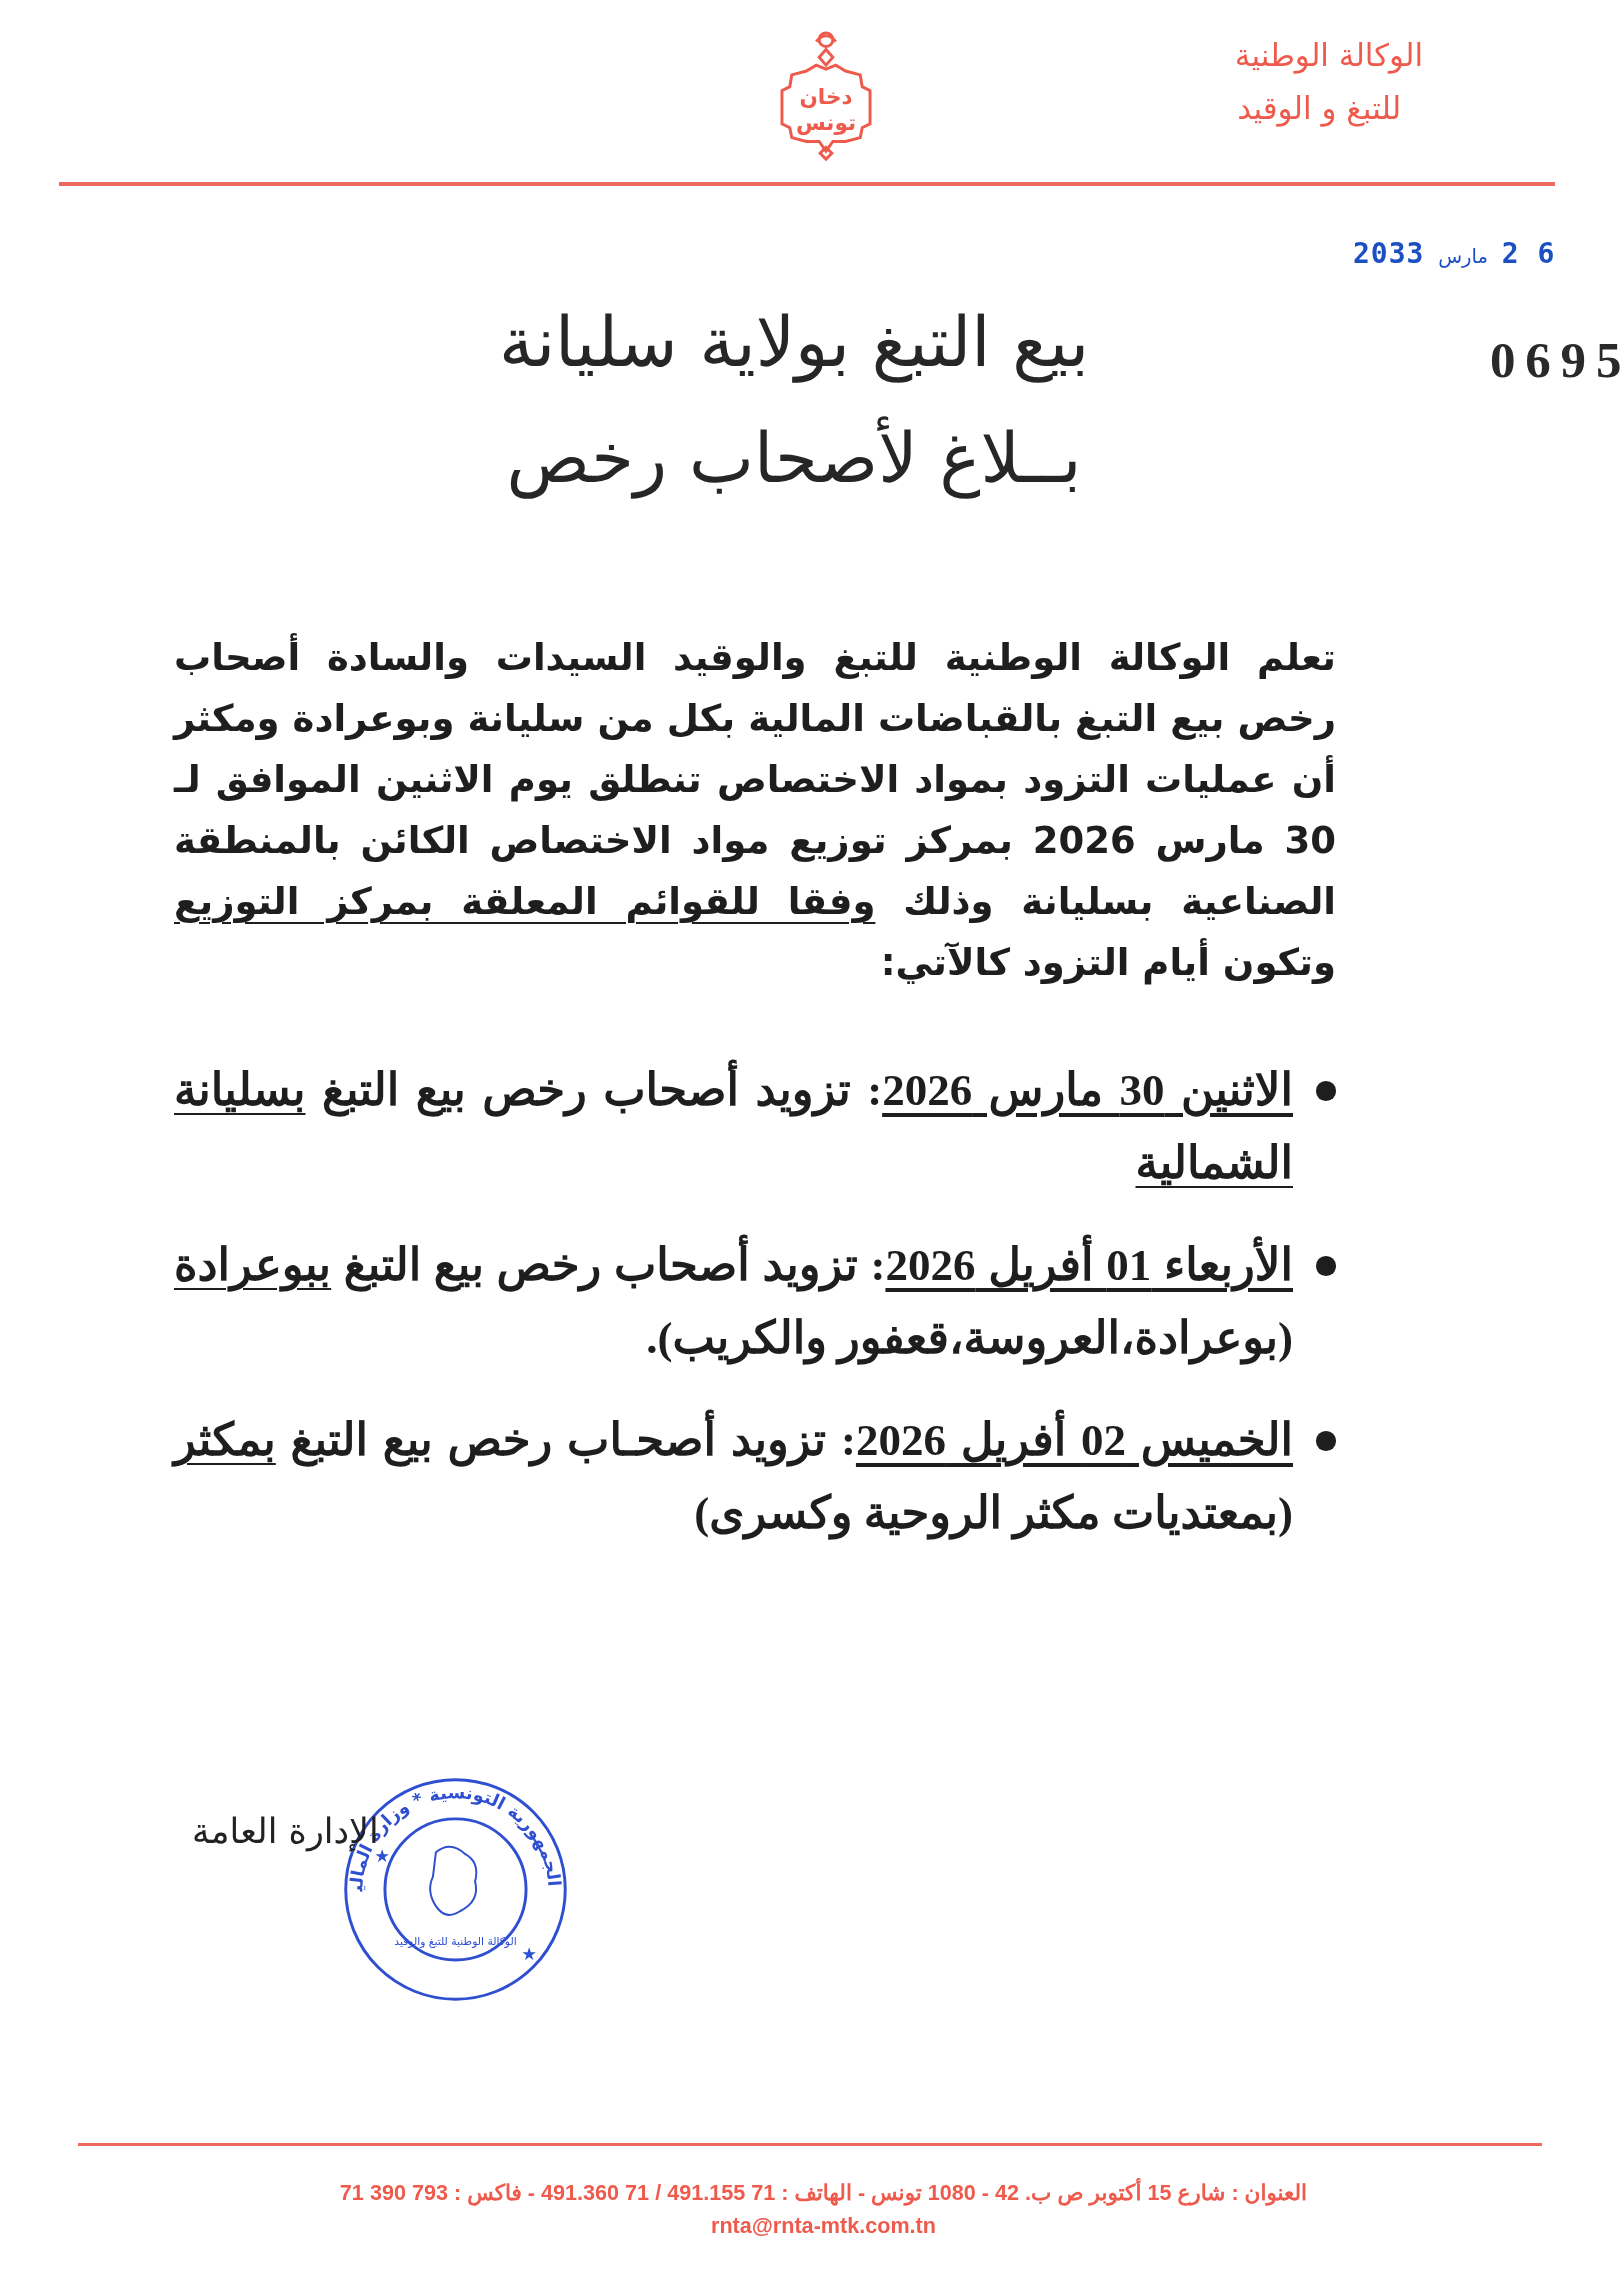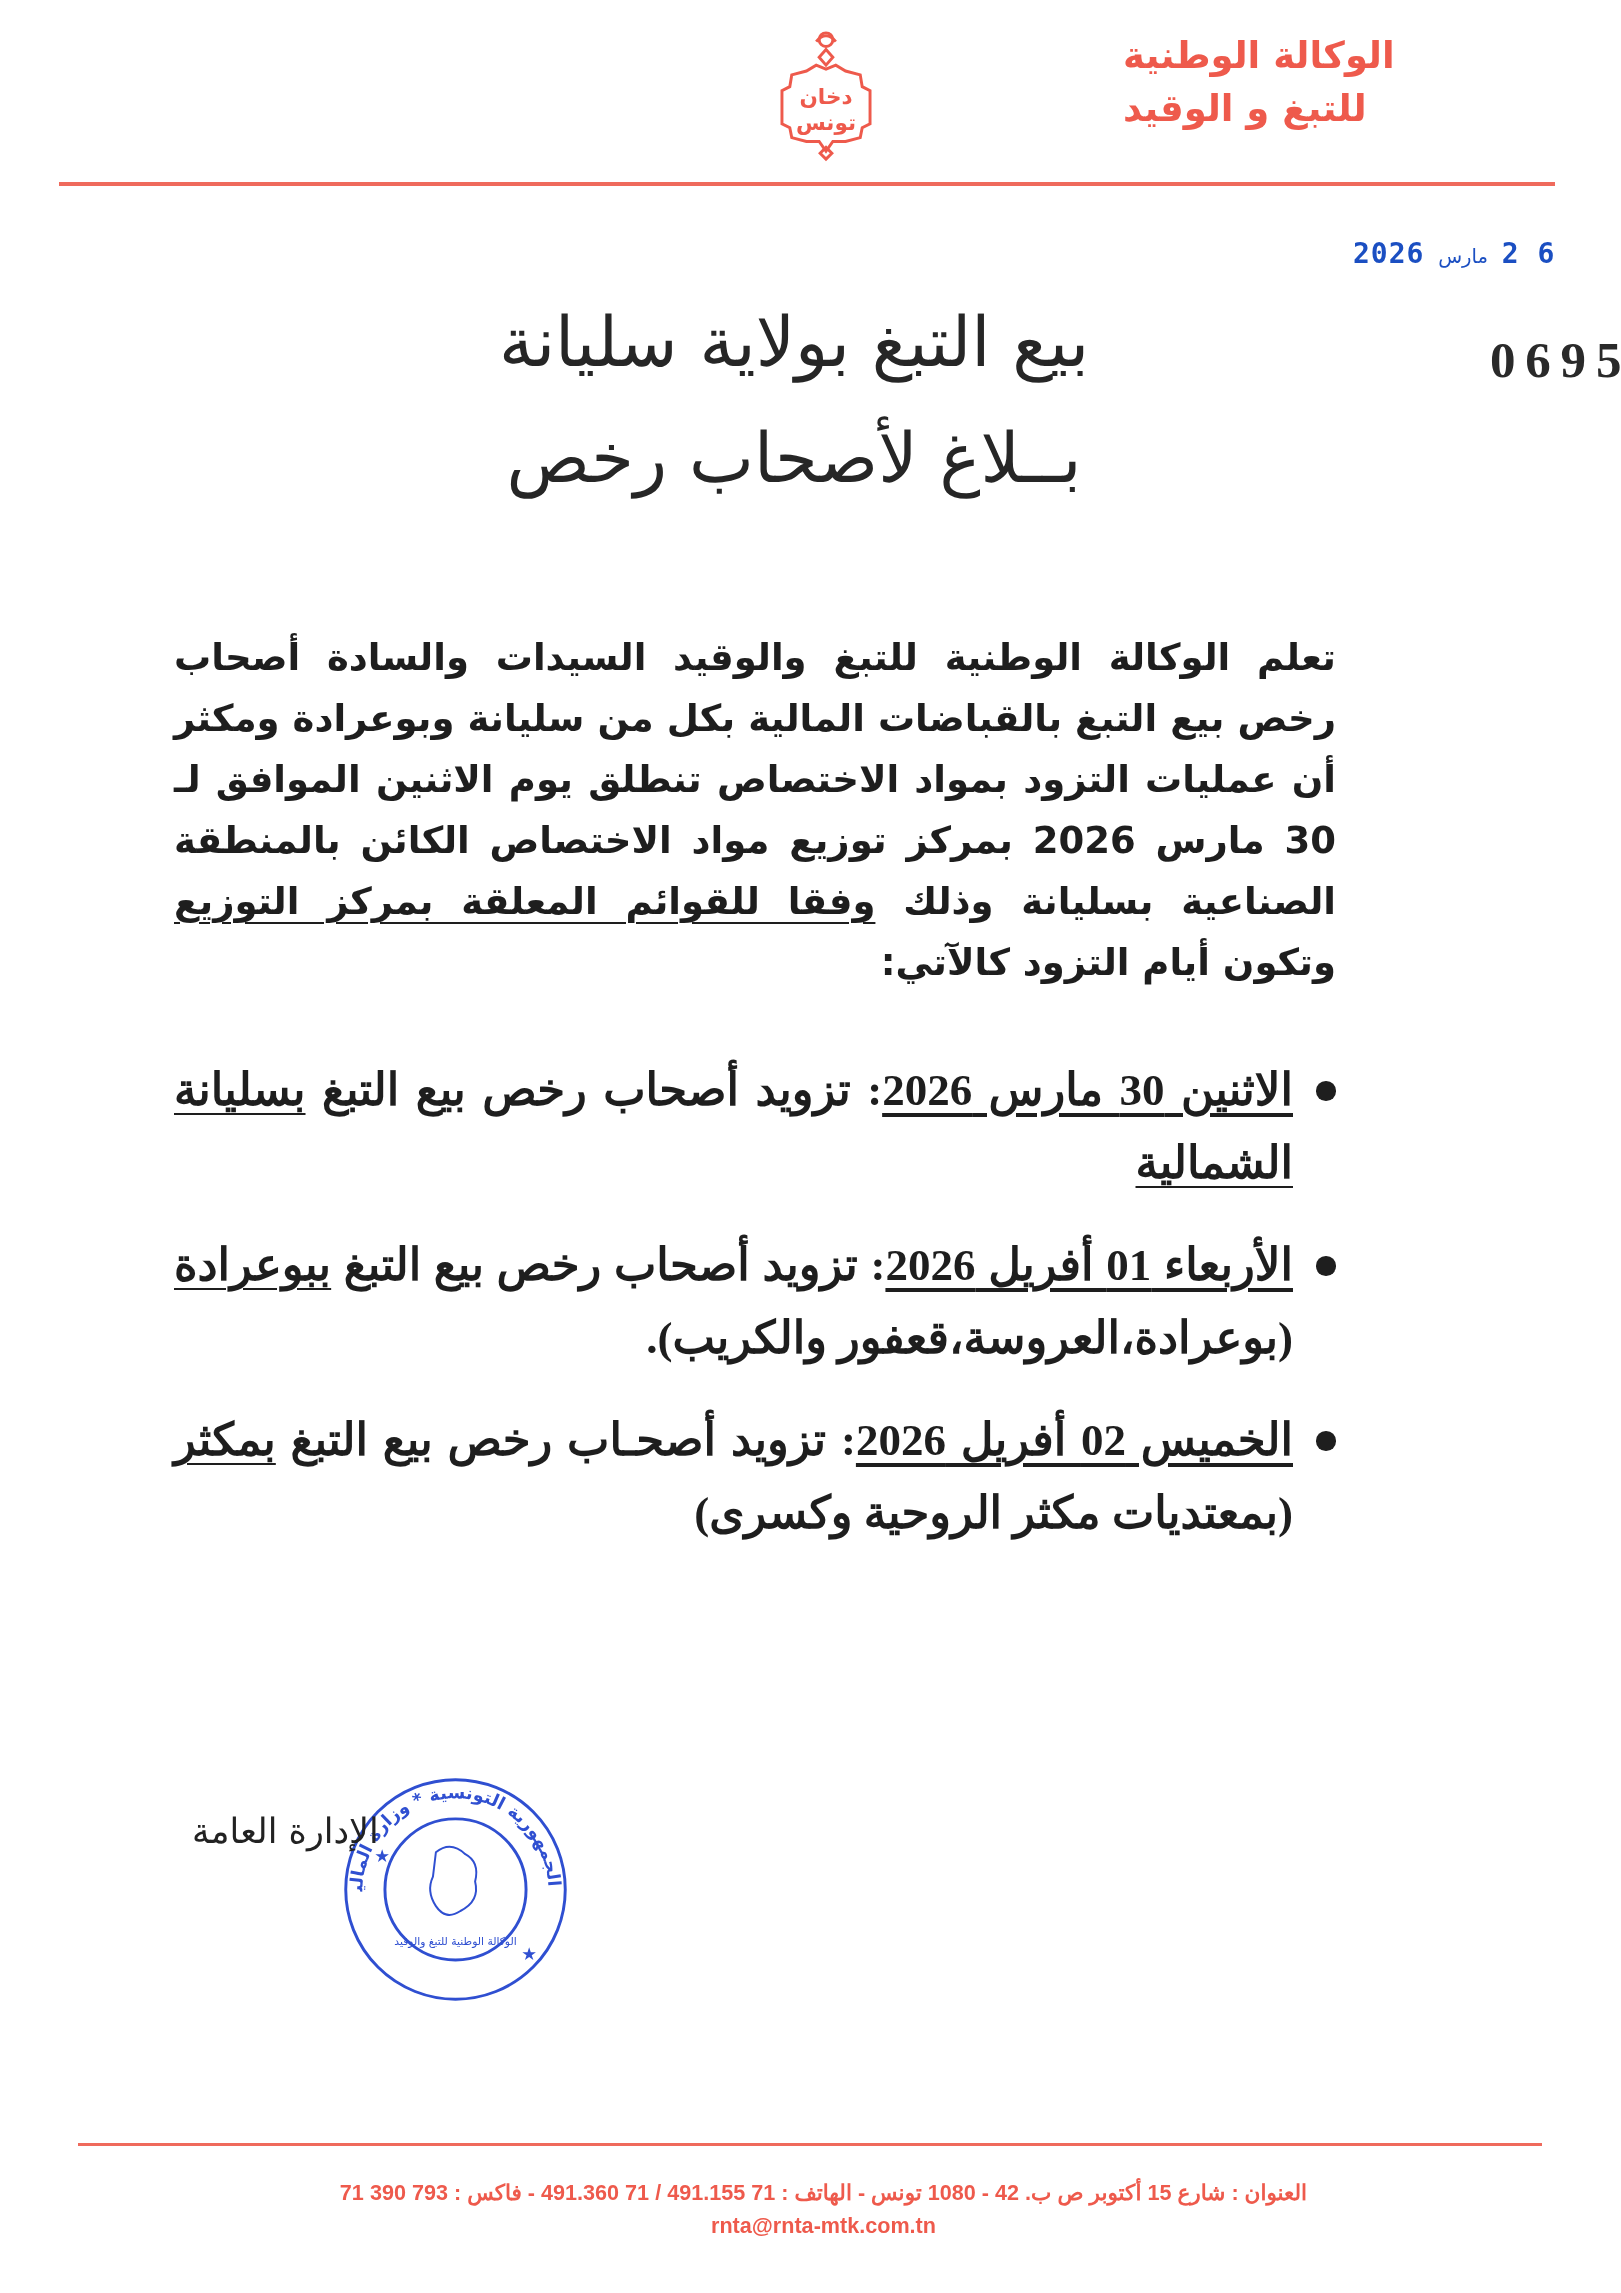--- a/index.html
+++ b/index.html
@@ -5,23 +5,23 @@
   html, body { margin: 0; padding: 0; }
   body {
     width: 1621px; height: 2294px; background: #ffffff; position: relative; overflow: hidden;
     font-family: "DejaVu Sans", sans-serif; color: #1e1e1e;
   }
   .abs { position: absolute; }
   .rtl { direction: rtl; unicode-bidi: embed; }
 
   
   .org-name {
-    right: 86px; top: 29px; width: 412px; text-align: left;
-    color: #ee5a4c; font-family: "DejaVu Sans", sans-serif; font-weight: bold;
-    font-size: 37px; line-height: 53px;
+    right: 86px; top: 29px; width: 412px; text-align: center;
+    color: #ee5a4c; font-family: "DejaVu Sans", sans-serif; font-weight: normal;
+    font-size: 31px; line-height: 53px;
   }
   .org-name .line2 { padding-right: 19.6px; }
   .logo { left: 772px; top: 25.5px; width: 108px; height: 137px; }
   .header-rule { left: 59px; top: 182px; width: 1496px; height: 3.9px; background: #ef6a5c; }
 
   
   .date-stamp {
     left: 1353px; top: 237px; color: #1b4fc2; font-family: "DejaVu Sans Mono", monospace;
     font-weight: bold; font-size: 28px; letter-spacing: 1px; display: flex; gap: 13.7px; align-items: baseline;
   }
@@ -87,21 +87,21 @@
       <path d="M55 124 L61 130 L55 136 L49 130 Z"></path>
     </g>
     <text x="55" y="80" text-anchor="middle" font-family="DejaVu Sans, sans-serif" font-size="22" font-weight="bold" fill="#ee5a4c">دخان</text>
     <text x="55" y="106" text-anchor="middle" font-family="DejaVu Sans, sans-serif" font-size="22" font-weight="bold" fill="#ee5a4c">تونس</text>
   </svg>
 </div>
 
 <div class="abs header-rule"></div>
 
 <div class="abs date-stamp">
-  <span>2026</span>
+  <span>2033</span>
   <span class="month">مارس</span>
   <span>2 6</span>
 </div>
 
 <div class="abs ref-number">0695</div>
 
 <div class="abs title rtl">
   <div>بيع التبغ بولاية سليانة</div>
   <div>بــلاغ لأصحاب رخص</div>
 </div>

